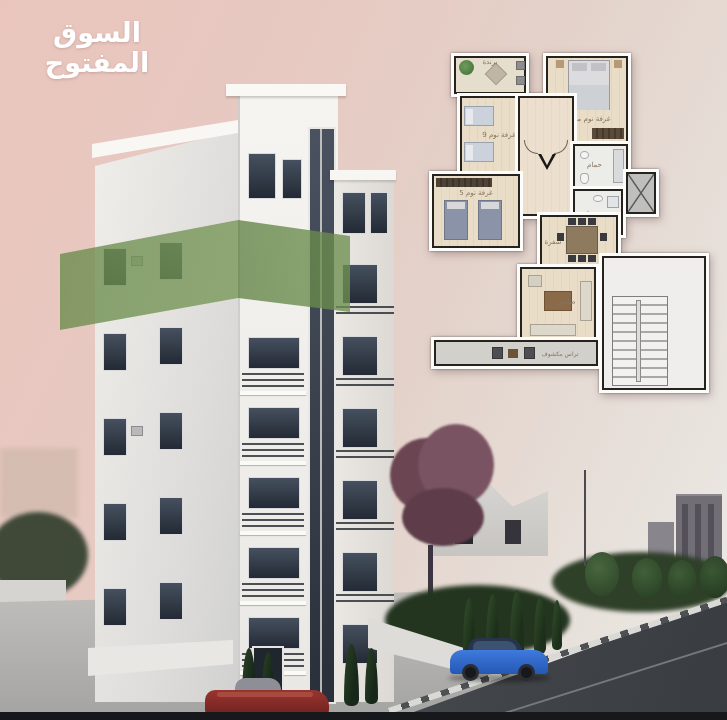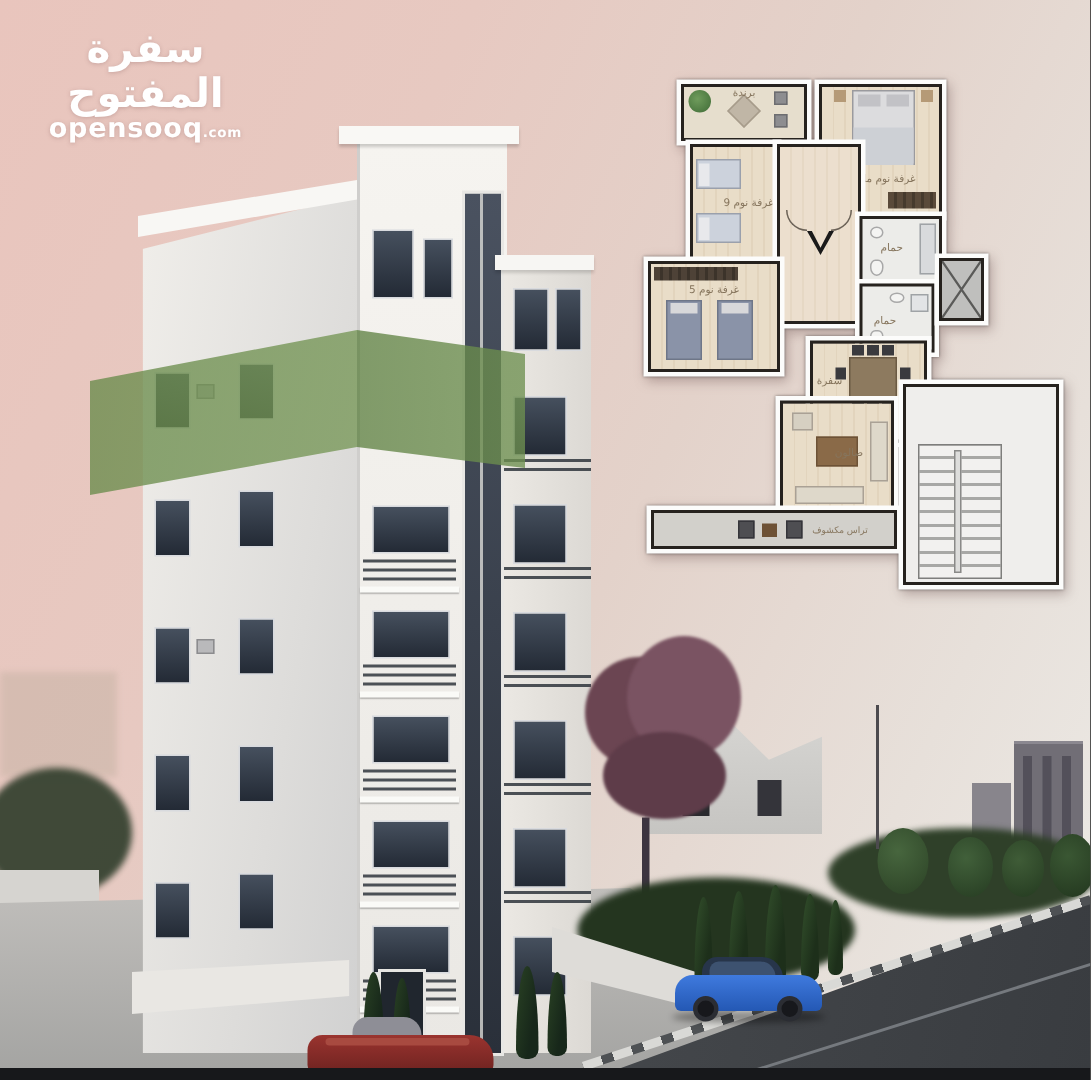--- a/index.html
+++ b/index.html
@@ -205,21 +205,21 @@
   </div>
 
   <div class="a" style="left:205px;top:678px;width:128px;height:40px;z-index:6;">
     <div class="fitem" style="left:30px;top:0;width:46px;height:16px;background:#8e8e96;border-radius:10px 12px 0 0;"></div>
     <div class="fitem" style="left:0;top:12px;width:124px;height:26px;background:linear-gradient(180deg,#9a342f,#6e2220);border-radius:10px 16px 6px 6px;"></div>
     <div class="fitem" style="left:12px;top:14px;width:96px;height:5px;background:#a84a40;border-radius:4px;"></div>
   </div>
 
   <div class="a plan">
 
-    <div class="room" style="left:30px;top:12px;width:84px;height:38px;background:#e6decd;">
+    <div class="room" style="left:30px;top:12px;width:72px;height:38px;background:#e6decd;">
       <div class="fitem" style="left:3px;top:2px;width:15px;height:15px;border-radius:50%;background:radial-gradient(circle at 40% 40%,#6f9c5c,#3f6b36);"></div>
       <div class="fitem" style="left:32px;top:8px;width:16px;height:16px;transform:rotate(45deg);background:#c0b6a6;border:1px solid #a79c8b;"></div>
       <div class="fitem" style="left:60px;top:3px;width:9px;height:9px;background:#8d8d90;border:1px solid #6d6d70;"></div>
       <div class="fitem" style="left:60px;top:18px;width:9px;height:9px;background:#8d8d90;border:1px solid #6d6d70;"></div>
       <div class="rlabel" style="top:1px;">برندة</div>
     </div>
 
     <div class="room wood" style="left:122px;top:12px;width:82px;height:88px;">
       <div class="fitem" style="left:20px;top:2px;width:42px;height:50px;background:#dcdcde;border:1px solid #9a9a9e;">
         <div class="fitem" style="left:3px;top:2px;width:15px;height:8px;background:#c2c2c6;"></div>
@@ -273,21 +273,21 @@
       <div class="fitem" style="left:18px;top:4px;width:10px;height:7px;background:#f4f4f2;border:1px solid #a8a8a8;border-radius:50%;"></div>
       <div class="rlabel" style="top:20px;left:-8px;">حمام</div>
     </div>
 
     <div class="room" style="left:202px;top:128px;width:30px;height:42px;background:#bfbfbd;">
       <svg width="26" height="38" style="position:absolute;left:0;top:0;">
         <path d="M0 0 L26 38 M26 0 L0 38" stroke="#5a5a58" stroke-width="1.5" fill="none"></path>
       </svg>
     </div>
 
-    <div class="room wood" style="left:116px;top:183px;width:78px;height:68px;">
+    <div class="room wood" style="left:116px;top:171px;width:78px;height:68px;">
       <div class="fitem" style="left:24px;top:9px;width:32px;height:28px;background:#8d7a5f;border:1px solid #6b5a44;"></div>
       <div class="fitem" style="left:26px;top:1px;width:8px;height:7px;background:#3a3a3e;"></div>
       <div class="fitem" style="left:36px;top:1px;width:8px;height:7px;background:#3a3a3e;"></div>
       <div class="fitem" style="left:46px;top:1px;width:8px;height:7px;background:#3a3a3e;"></div>
       <div class="fitem" style="left:26px;top:38px;width:8px;height:7px;background:#3a3a3e;"></div>
       <div class="fitem" style="left:36px;top:38px;width:8px;height:7px;background:#3a3a3e;"></div>
       <div class="fitem" style="left:46px;top:38px;width:8px;height:7px;background:#3a3a3e;"></div>
       <div class="fitem" style="left:15px;top:16px;width:7px;height:8px;background:#3a3a3e;"></div>
       <div class="fitem" style="left:58px;top:16px;width:7px;height:8px;background:#3a3a3e;"></div>
       <div class="rlabel" style="top:22px;left:-26px;">سفرة</div>
@@ -310,17 +310,16 @@
     </div>
 
     <div class="room" style="left:178px;top:212px;width:104px;height:134px;background:#efeeec;">
       <div class="fitem" style="left:8px;top:38px;width:56px;height:90px;
            background:repeating-linear-gradient(0deg,#f2f1ef 0 7px,#a8a8a5 7px 9px);border:1px solid #7e7e7c;"></div>
       <div class="fitem" style="left:32px;top:42px;width:5px;height:82px;background:#dddddb;border:1px solid #8a8a88;"></div>
     </div>
   </div>
 
   <div class="a wm">
-    <div class="wm-ar">سفرة المفتوح</div>
-    <div class="wm-en"><span>opensooq</span><span class="wm-tld">.com</span></div>
+    <div class="wm-ar">السوق المفتوح</div>
   </div>
 
 </div>
 
 </body></html>

